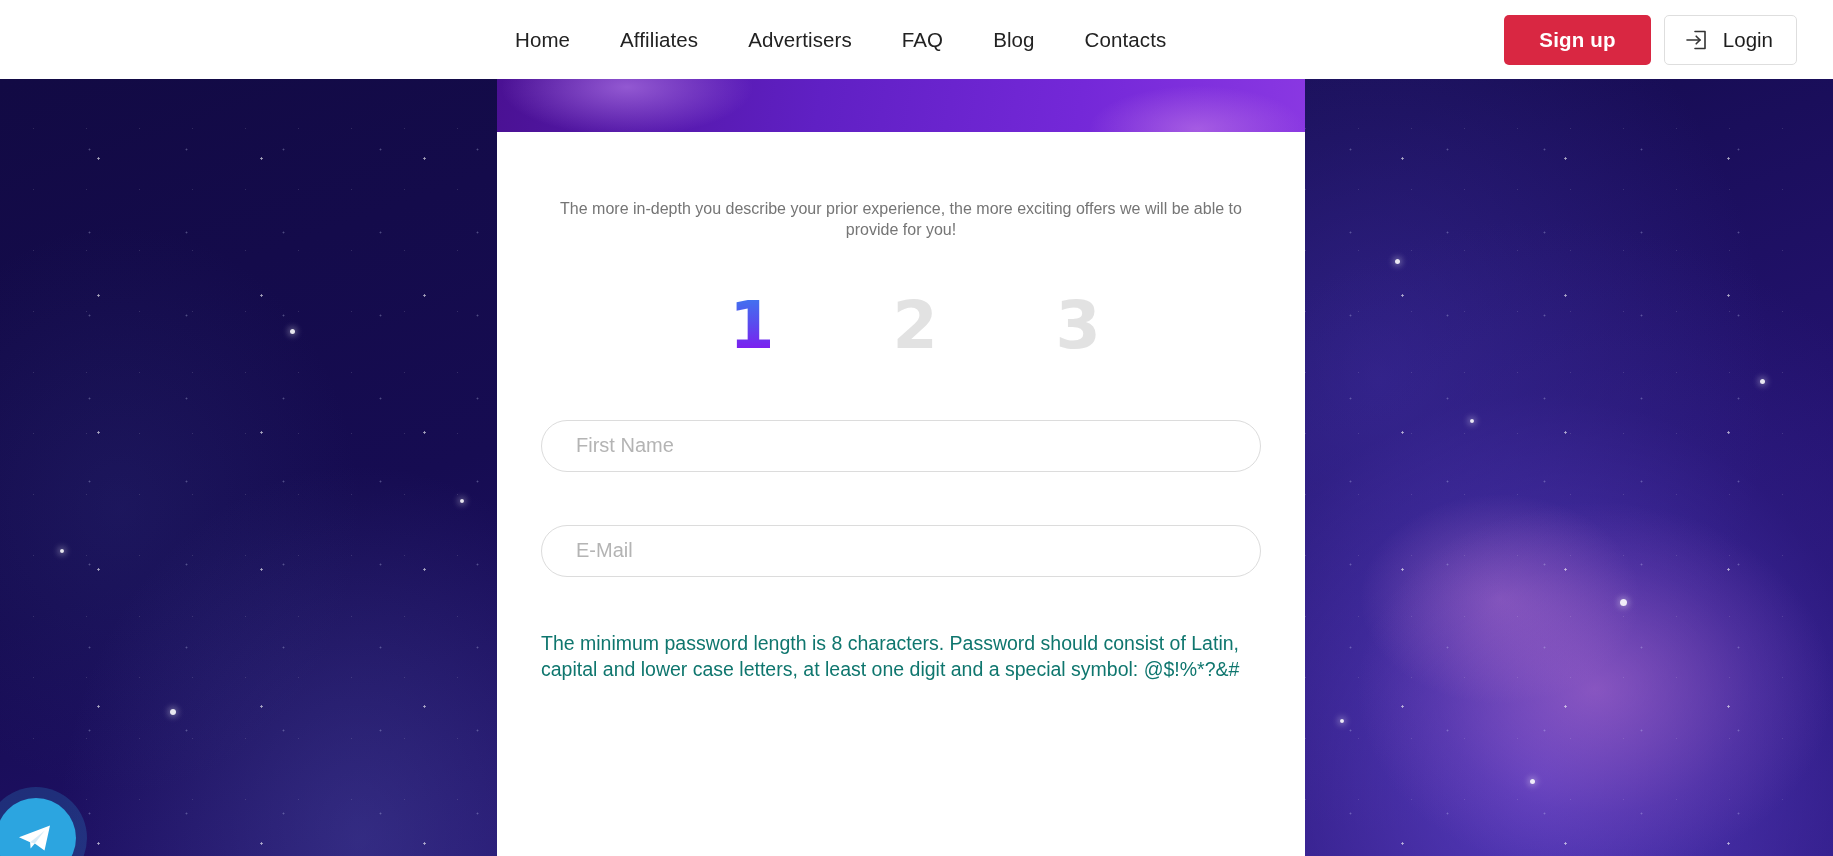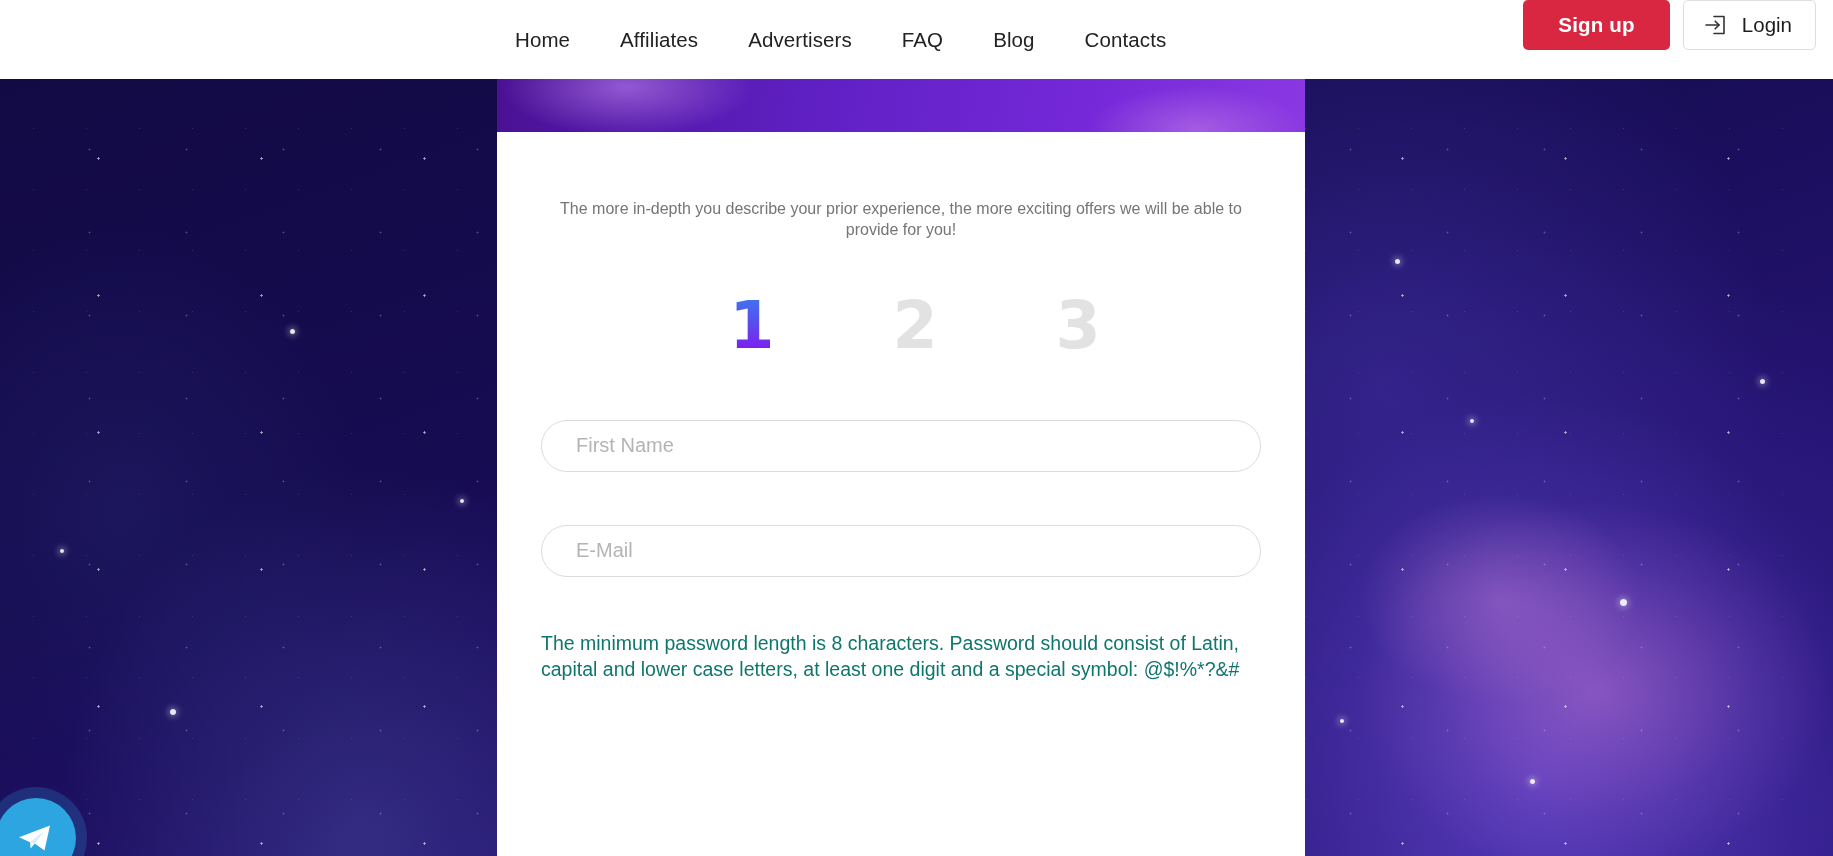--- a/index.html
+++ b/index.html
@@ -89,23 +89,23 @@
   .nav-item {
     color:#222222;
     font-size:20.5px;
     padding:0 25px;
     cursor:pointer;
     white-space:nowrap;
     letter-spacing:.1px;
   }
 
   #header-actions {
-    position:absolute; right:17px; top:0;
+    position:absolute; right:36px; top:0;
     height:79px;
-    display:flex; align-items:flex-start;
+    display:flex; align-items:center;
     gap:13px;
   }
   #signup-btn {
     background:#D92742;
     color:#ffffff;
     font-size:20.5px;
     font-weight:bold;
     border:none;
     border-radius:5px;
     height:50px;

